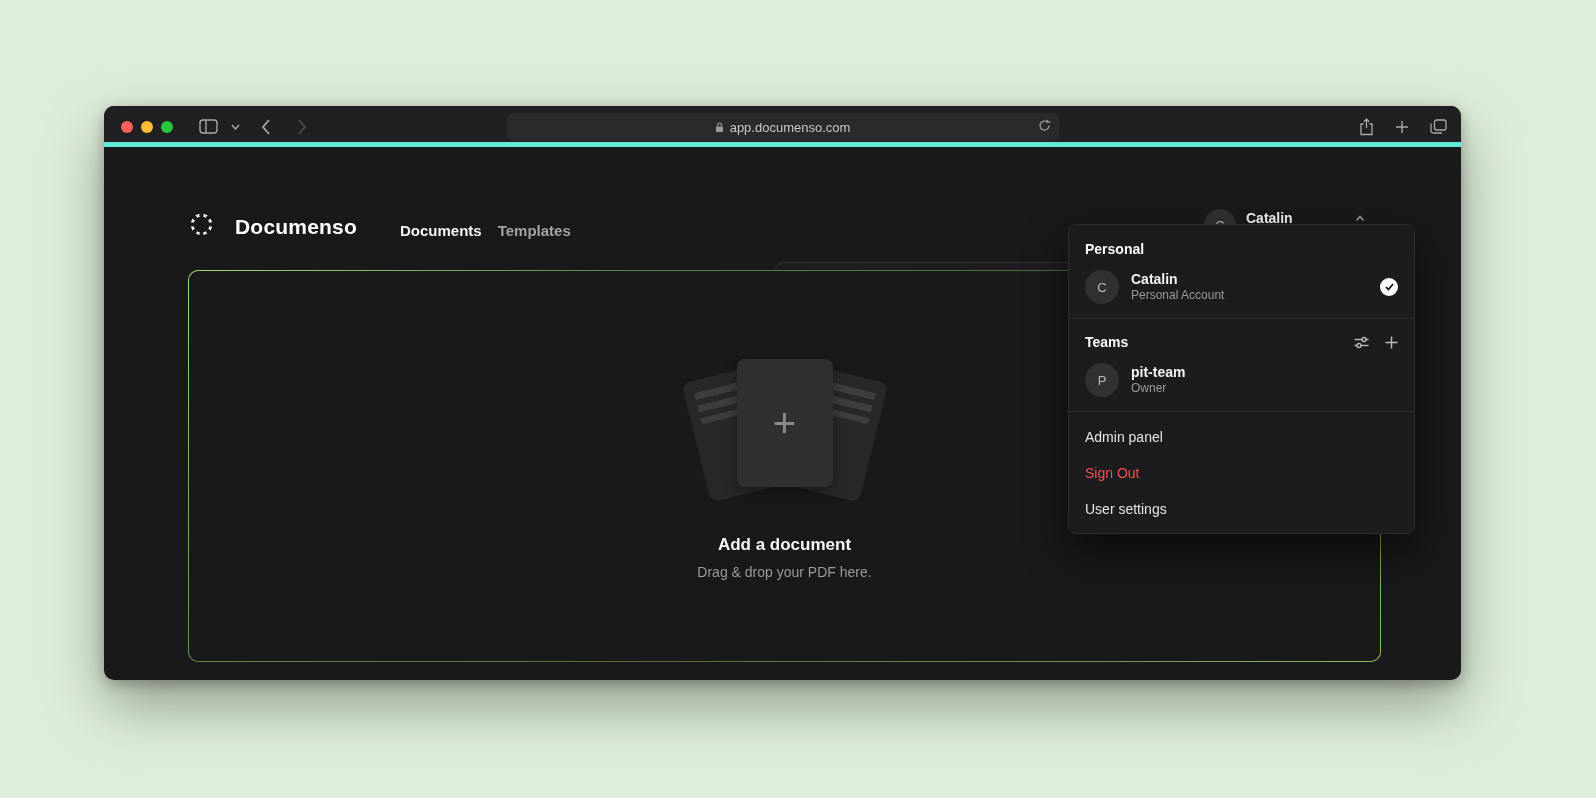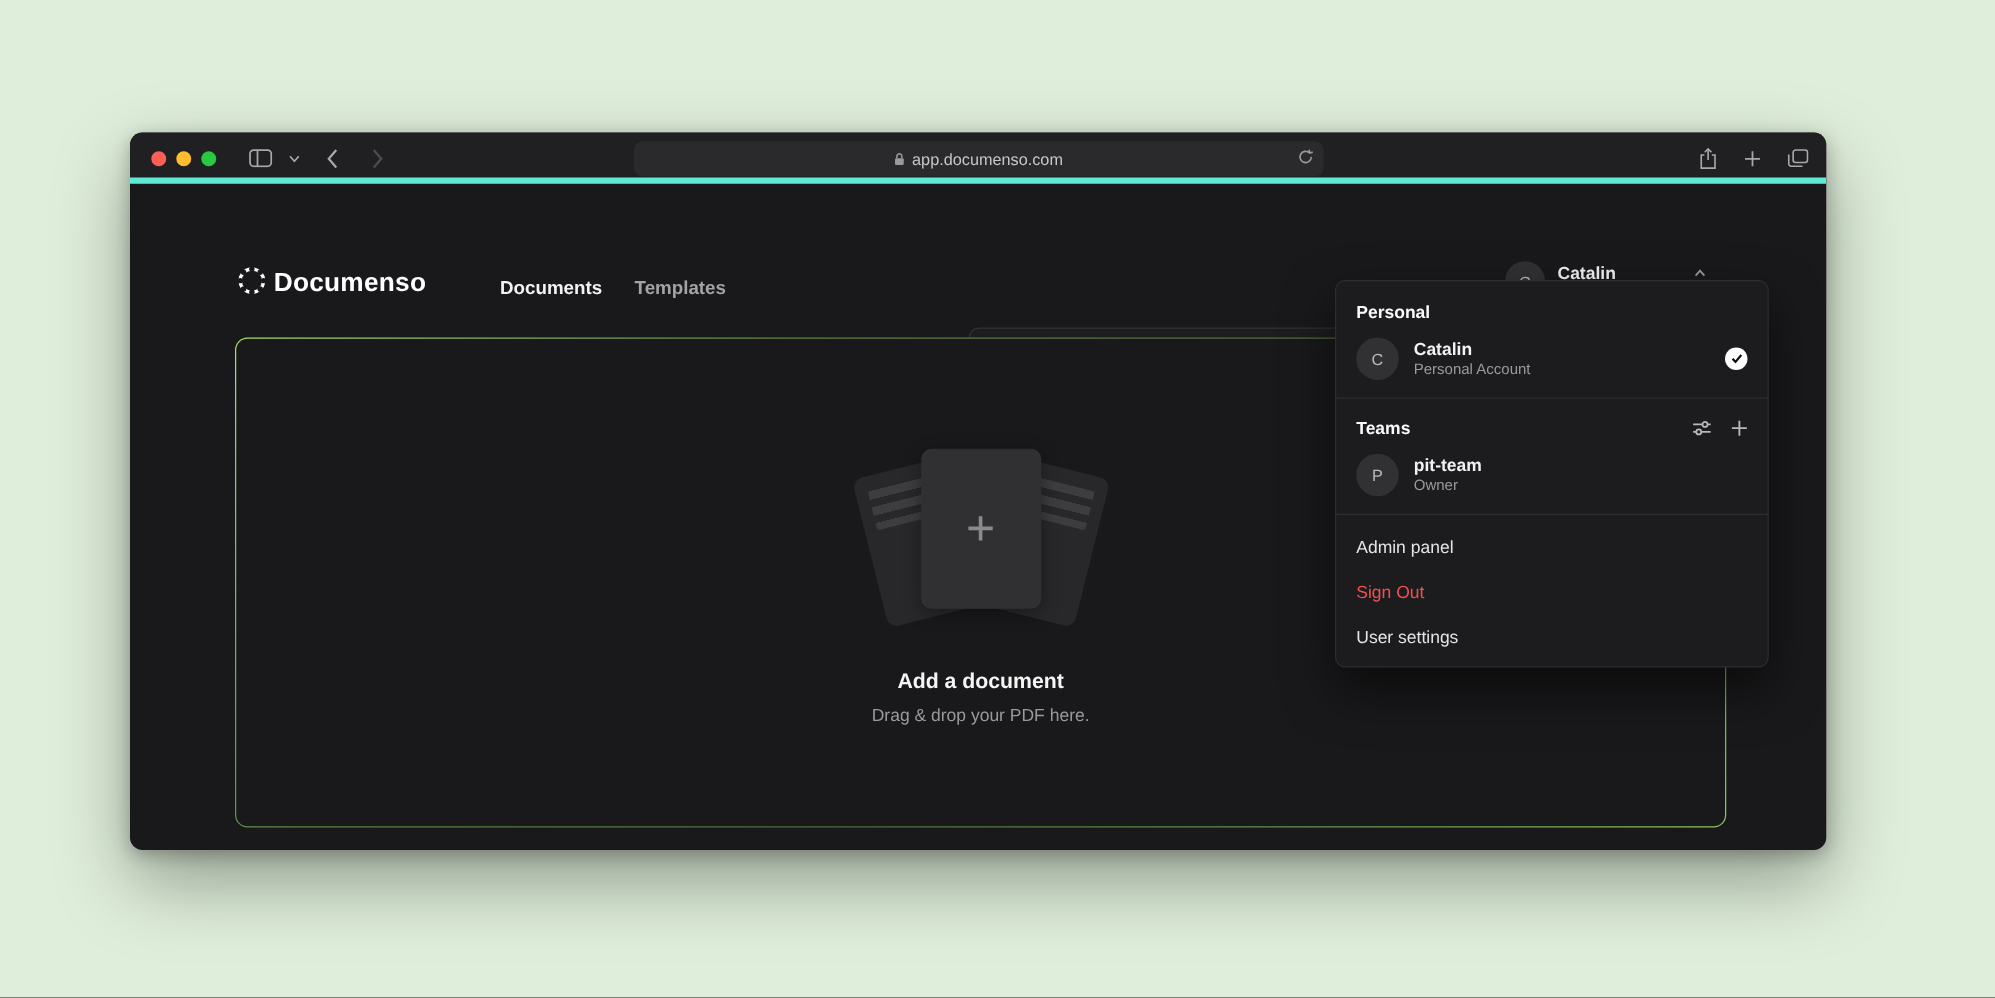--- a/index.html
+++ b/index.html
@@ -38,24 +38,24 @@
     width:552px; height:28px; background:#2a2a2c; border-radius:7px;
     display:flex; align-items:center; justify-content:center;
     color:#c7c7c9; font-size:13px;
   }
   .urlbar .lockwrap { display:flex; align-items:center; margin-right:6px; color:#9a9a9c; }
   .urlbar .refresh { position:absolute; right:8px; color:#9a9a9c; font-size:14px; }
 
   
   .appheader { position:absolute; left:0; top:41px; right:0; height:100px; }
 
-  .logo-row { position:absolute; left:84px; top:64px; display:flex; align-items:center; gap:4px; }
+  .logo-row { position:absolute; left:84px; top:64px; display:flex; align-items:center; gap:20px; }
   .brand { color:#fff; font-size:21px; font-weight:bold; letter-spacing:.2px; }
 
-  .nav { position:absolute; left:296px; top:75px; display:flex; gap:26px; }
+  .nav { position:absolute; left:296px; top:75px; display:flex; gap:16px; }
   .nav-item { font-size:15px; font-weight:600; cursor:pointer; }
   .nav-item.active { color:#f2f2f2; }
   .nav-item.inactive { color:#a3a3a3; }
 
   .searchbar {
     position:absolute; left:671px; top:67px; width:376px; height:37px;
     border:1px solid #333336; border-radius:8px; background:#1d1d1f;
     display:flex; align-items:center; padding:0 8px 0 12px;margin-top:48px;
   }
   .searchbar input {

